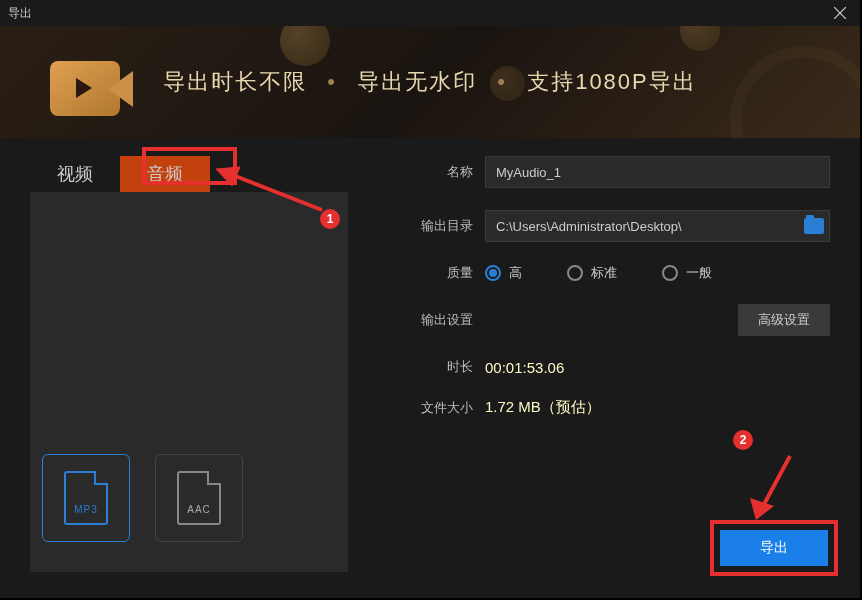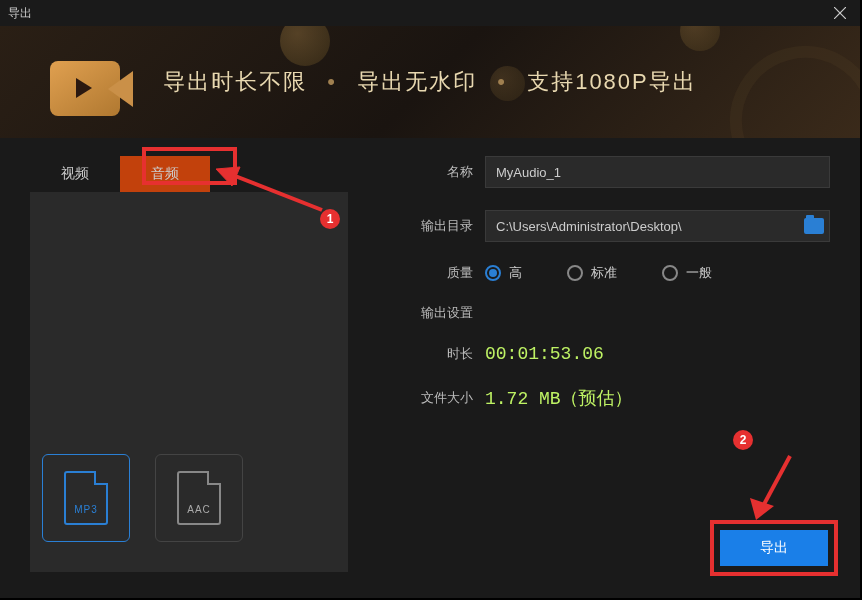--- a/index.html
+++ b/index.html
@@ -127,21 +127,21 @@
     .tabs {
       display: flex;
       position: relative;
     }
     .tab {
       width: 90px;
       height: 36px;
       display: flex;
       align-items: center;
       justify-content: center;
-      font-size: 14px;
+      font-size: 18px;
       color: #ccc;
       cursor: pointer;
     }
     .tab.active {
       background: #c2410c;
     }
     .tab-highlight {
       position: absolute;
       border: 4px solid #e63030;
       background: transparent;
@@ -297,23 +297,22 @@
     .btn-secondary {
       width: 92px;
       height: 32px;
       background: #3a3a3a;
       border: none;
       color: #ccc;
       font-size: 13px;
       cursor: pointer;
     }
     .static-val {
-      font-size: 18px;
-      color: #bef264;
-      font-family: Liberation Mono, monospace;
+      font-size: 15px;
+      color: #fef9c3;
     }
     
     .export-btn-wrap {
       position: absolute;
       bottom: 22px;
       right: 22px;
     }
     .export-highlight {
       border: 4px solid #e63030;
       padding: 6px;
@@ -449,20 +448,23 @@
             <span>标准</span>
           </div>
           <div class="radio-item">
             <div class="radio-circle"></div>
             <span>一般</span>
           </div>
         </div>
       </div>
       <div class="form-row">
         <div class="form-label">输出设置</div>
+        <div class="form-control" style="display:flex;justify-content:flex-end">
+          <button class="btn-secondary">高级设置</button>
+        </div>
       </div>
       <div class="form-row">
         <div class="form-label">时长</div>
         <div class="form-control static-val">00:01:53.06</div>
       </div>
       <div class="form-row">
         <div class="form-label">文件大小</div>
         <div class="form-control static-val">1.72 MB（预估）</div>
       </div>
     </div>

